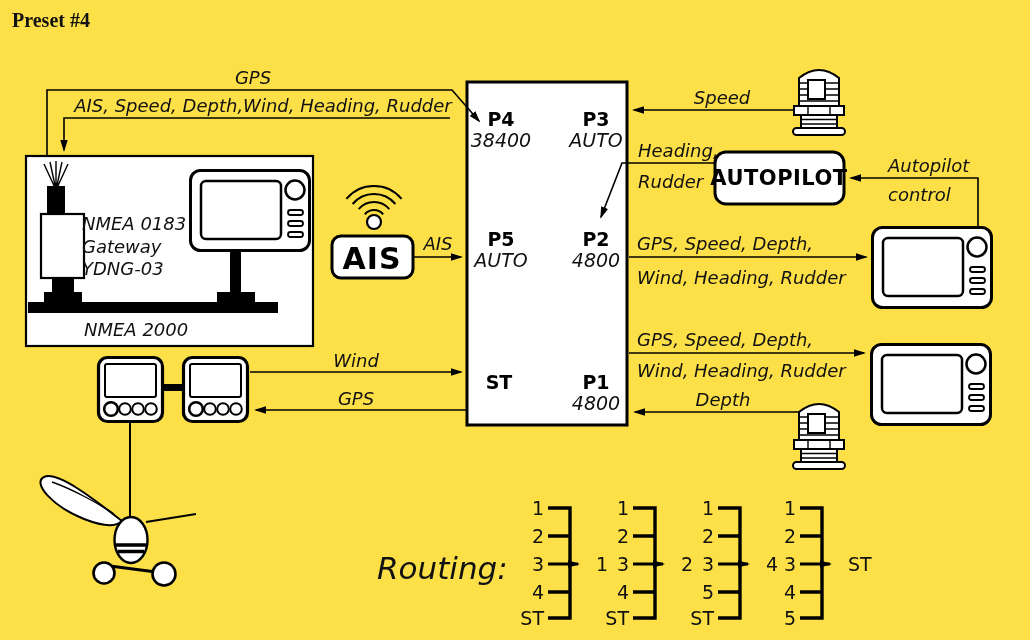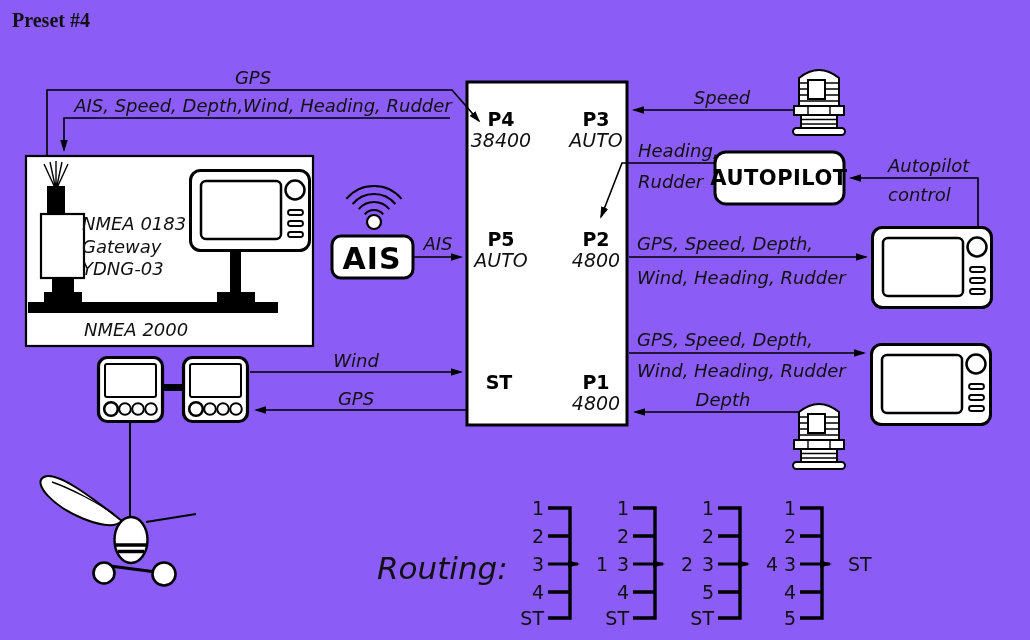--- a/index.html
+++ b/index.html
@@ -1,16 +1,16 @@
 <!DOCTYPE html>
 <html><head>
 <meta charset="utf-8">
 <style>
   html,body{margin:0;padding:0;background:#fff;}
-  .stage{position:relative;width:1030px;height:640px;background:#8b5cf6;overflow:hidden;}
+  .stage{position:relative;width:1030px;height:640px;background:#fde047;overflow:hidden;}
   svg{position:absolute;left:0;top:0;}
   
   .ttl   {font:bold 20px "Liberation Serif", serif; fill:#111;}
   .lbl   {font:italic 18px "DejaVu Sans", sans-serif; fill:#111;}
   .val   {font:italic 19px "DejaVu Sans", sans-serif; fill:#111;}
   .port  {font:bold 19px "DejaVu Sans", sans-serif; fill:#000;}
   .rnum  {font:19px "DejaVu Sans", sans-serif; fill:#111;}
   .rtitle{font:italic 31px "DejaVu Sans", sans-serif; fill:#111;}
   .aistxt{font:bold 30px "DejaVu Sans", sans-serif; fill:#000; letter-spacing:1px;}
   .aptxt {font:bold 21px "DejaVu Sans", sans-serif; fill:#000; letter-spacing:.5px;}

